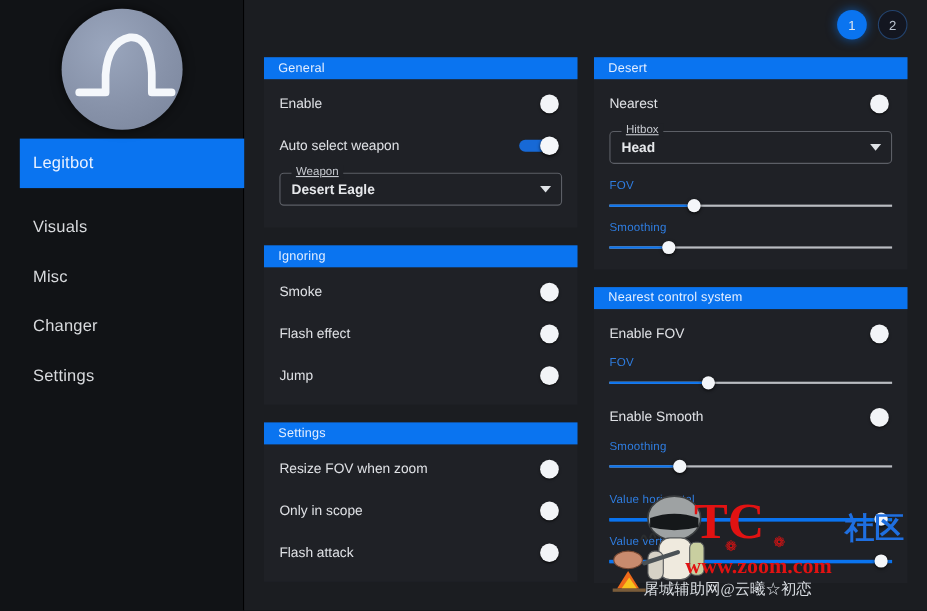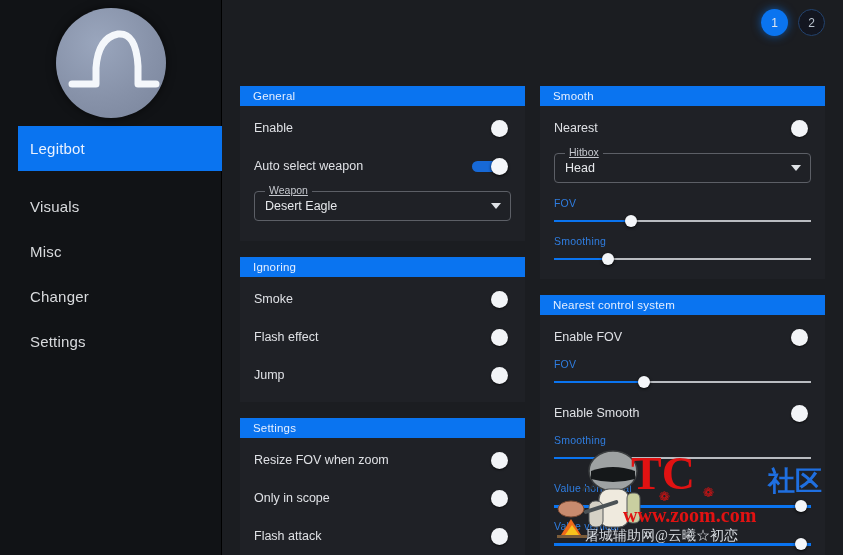--- a/index.html
+++ b/index.html
@@ -49,21 +49,21 @@
   }
   .pg{
     width:27px;height:27px;border-radius:50%;
     display:flex;align-items:center;justify-content:center;
     font-size:12px;color:#dfe6ee;box-sizing:border-box;
   }
   .pg.on{background:#0a74f0;box-shadow:0 0 10px rgba(10,116,240,.65);}
   .pg.off{border:1.5px solid #23436e;color:#b9c2cd;background:#131620;}
 
   .cols{position:absolute;top:52px;left:0;right:0;bottom:0;display:flex;gap:15px;padding:0 18px 0 18px;box-sizing:border-box;}
-  .col{flex:1;min-width:0;margin-top:34px;}
+  .col{flex:1;min-width:0;}
 
   .panel{background:#1f2126;margin-bottom:16px;}
   .panel-head{
     background:#0a74f0;height:20px;display:flex;align-items:center;
     padding-left:13px;font-size:11.5px;color:#e4eeff;letter-spacing:.2px;
   }
   .panel-body{padding:3px 14px 8px 14px;}
 
   .row{
     height:38px;display:flex;align-items:center;justify-content:space-between;
@@ -84,21 +84,21 @@
   .switch .sw-knob{
     position:absolute;right:0;top:-1px;width:17px;height:17px;border-radius:50%;
     background:#f5f7fa;box-shadow:0 1px 3px rgba(0,0,0,.8);
   }
 
   
   .select-wrap{position:relative;margin:6px 0 12px 0;}
   .select-box{
     height:30px;border:1px solid #5c5f66;border-radius:4px;
     display:flex;align-items:center;justify-content:space-between;
-    padding:0 9px 0 10px;box-sizing:border-box;background:transparent;
+    padding:0 9px 0 10px;box-sizing:border-box;background:transparent;font-weight:bold;
   }
   .select-val{font-size:12.5px;color:#e6e8eb;}
   .select-label{
     position:absolute;top:-7px;left:11px;background:#1f2126;
     padding:0 4px;font-size:10.5px;color:#c6c9cf;text-decoration:underline;
   }
   .caret{
     width:0;height:0;border-left:5px solid transparent;border-right:5px solid transparent;
     border-top:6px solid #dfe2e6;
   }
@@ -249,21 +249,21 @@
               <span class="knob"></span>
             </div>
           </div>
         </div>
 
       </div>
 
       <div class="col">
 
         <div class="panel">
-          <div class="panel-head">Smooth</div>
+          <div class="panel-head">Desert</div>
           <div class="panel-body">
 
             <div class="row">
               <span class="row-label">Nearest</span>
               <span class="knob"></span>
             </div>
 
             <div class="select-wrap">
               <div class="select-label">Hitbox</div>
               <div class="select-box">

